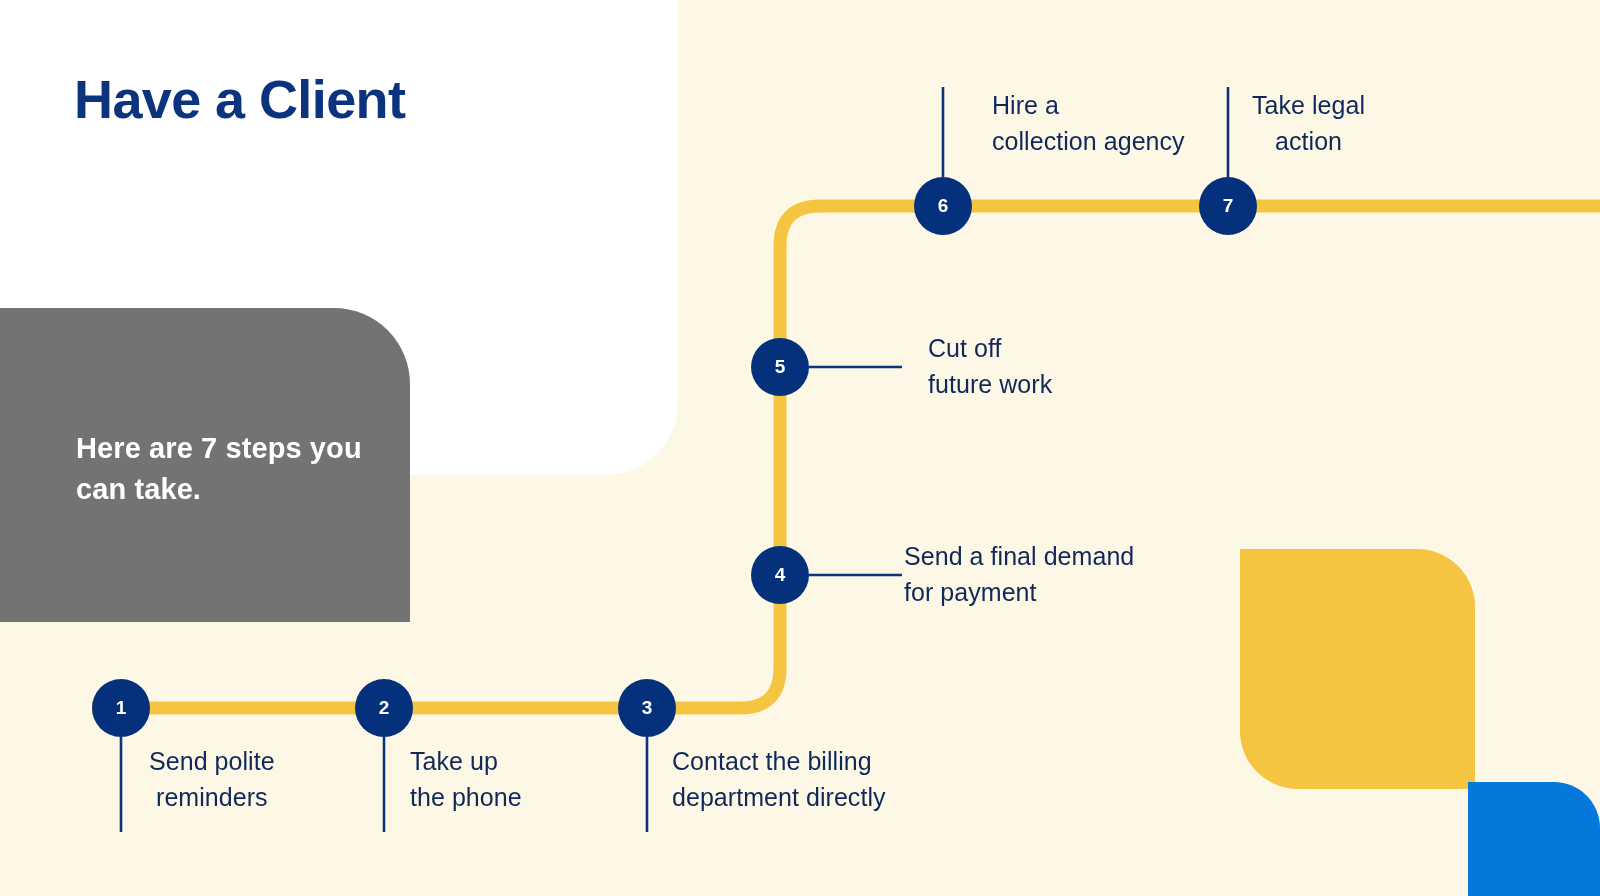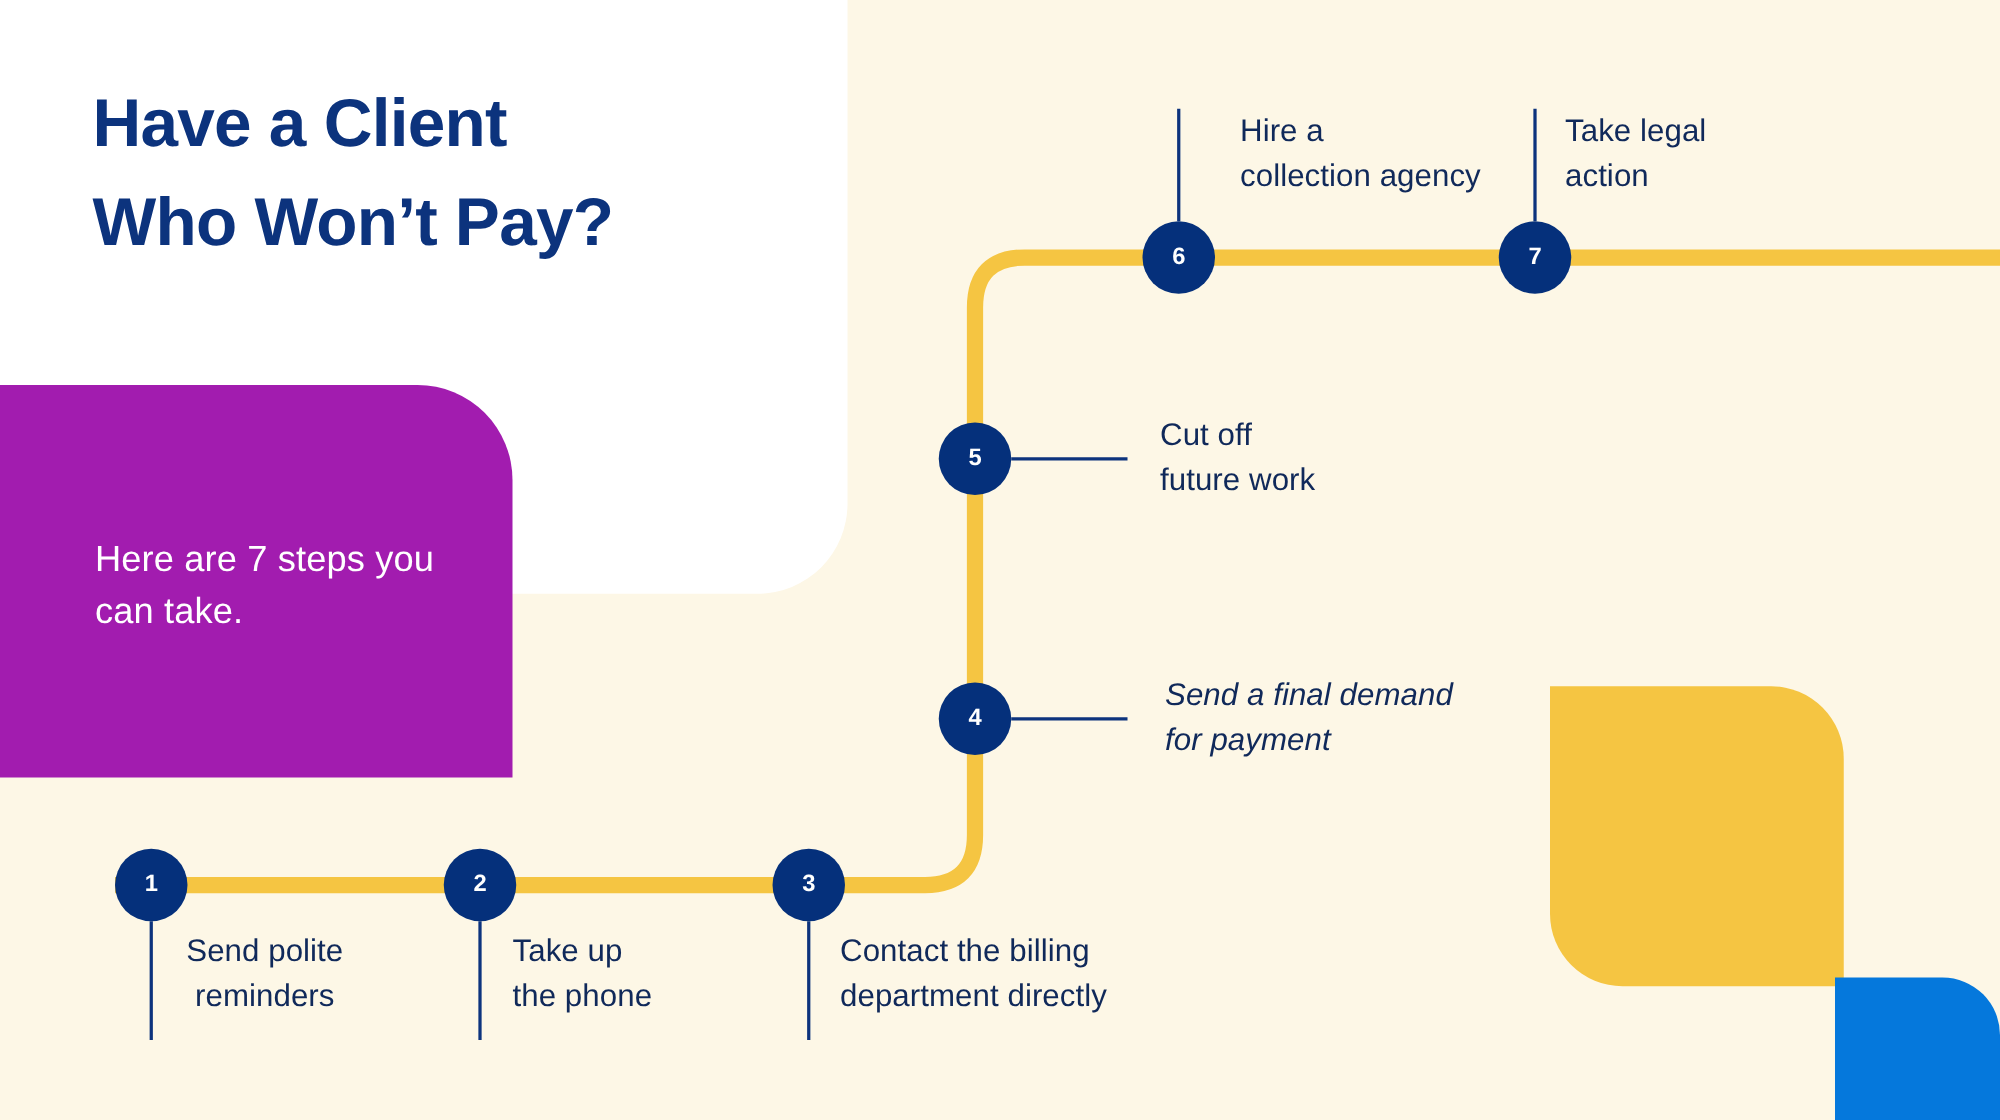--- a/index.html
+++ b/index.html
@@ -25,22 +25,23 @@
     height: 475px;
     background: #ffffff;
     border-bottom-right-radius: 72px;
   }
   .navy-panel {
     position: absolute;
     left: 0;
     top: 308px;
     width: 410px;
     height: 314px;
-    background: #a21caf;
+    background: #737373;
     border-top-right-radius: 76px;
+    font-weight: bold;
   }
   .navy-panel-text {
     position: absolute;
     left: 76px;
     top: 120px;
     width: 320px;
     color: #ffffff;
     font-size: 29px;
     line-height: 1.42;
     letter-spacing: 0.1px;
@@ -123,21 +124,20 @@
 <body>
 
 <div id="canvas">
 
   <div class="white-panel"></div>
   <div class="yellow-square"></div>
   <div class="blue-square"></div>
 
   <div class="title">
     <div>Have a Client</div>
-    <div>Who Won’t Pay?</div>
   </div>
 
   <div class="navy-panel">
     <div class="navy-panel-text">Here are 7 steps
 you can take.</div>
   </div>
 
   <svg class="timeline-svg" viewBox="0 0 1600 896">
 
     <path id="yellow-track" d="M 92 708 L 740 708 Q 780 708 780 668 L 780 246 Q 780 206 820 206 L 1600 206" fill="none" stroke="#F5C542" stroke-width="13" stroke-linecap="butt"></path>
@@ -164,32 +164,32 @@
       <div class="step-label label-below" style="left: 410px; top: 744px;">Take up
 the phone</div>
       <div class="step-node" style="left: 647px; top: 708px;">
         <span>3</span>
       </div>
       <div class="step-label label-below" style="left: 672px; top: 744px;">Contact the billing
 department directly</div>
       <div class="step-node" style="left: 780px; top: 575px;">
         <span>4</span>
       </div>
-      <div class="step-label label-right" style="left: 932px; top: 539px; font-style: italic;">Send a final demand
+      <div class="step-label label-right" style="left: 904px; top: 539px;">Send a final demand
 for payment</div>
       <div class="step-node" style="left: 780px; top: 367px;">
         <span>5</span>
       </div>
       <div class="step-label label-right" style="left: 916px; top: 331px; margin-left: 12px;">Cut off
 future work</div>
       <div class="step-node" style="left: 943px; top: 206px;">
         <span>6</span>
       </div>
       <div class="step-label label-above" style="left: 968px; top: 88px; margin-left: 24px;">Hire a
 collection agency</div>
       <div class="step-node" style="left: 1228px; top: 206px;">
         <span>7</span>
       </div>
-      <div class="step-label label-above" style="left: 1252px; top: 88px;">Take legal
+      <div class="step-label label-above" style="left: 1252px; top: 88px; text-align: center;">Take legal
 action</div>
     </div>
 
 </div>
 
 </body></html>

